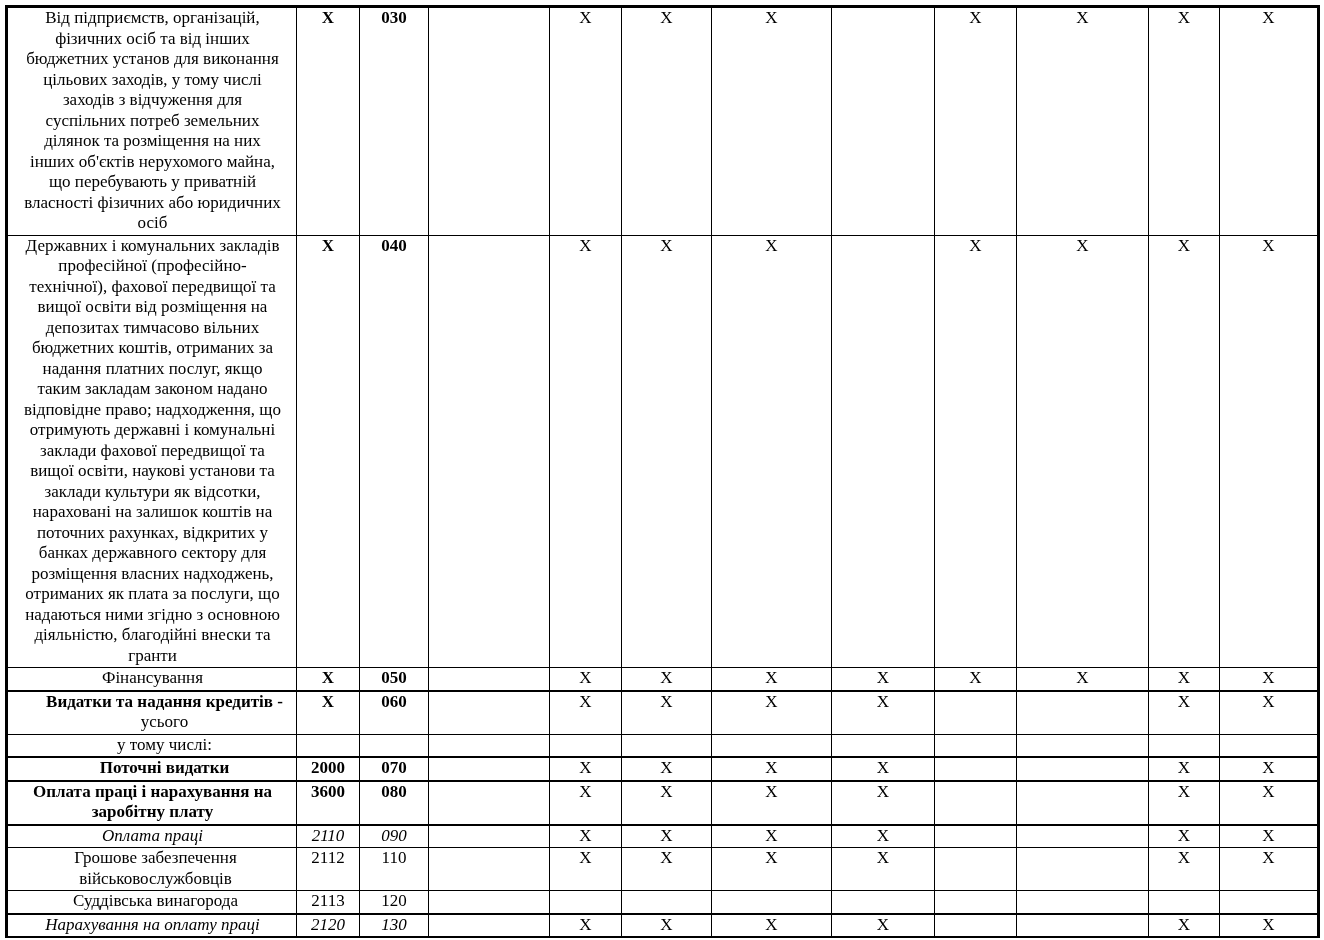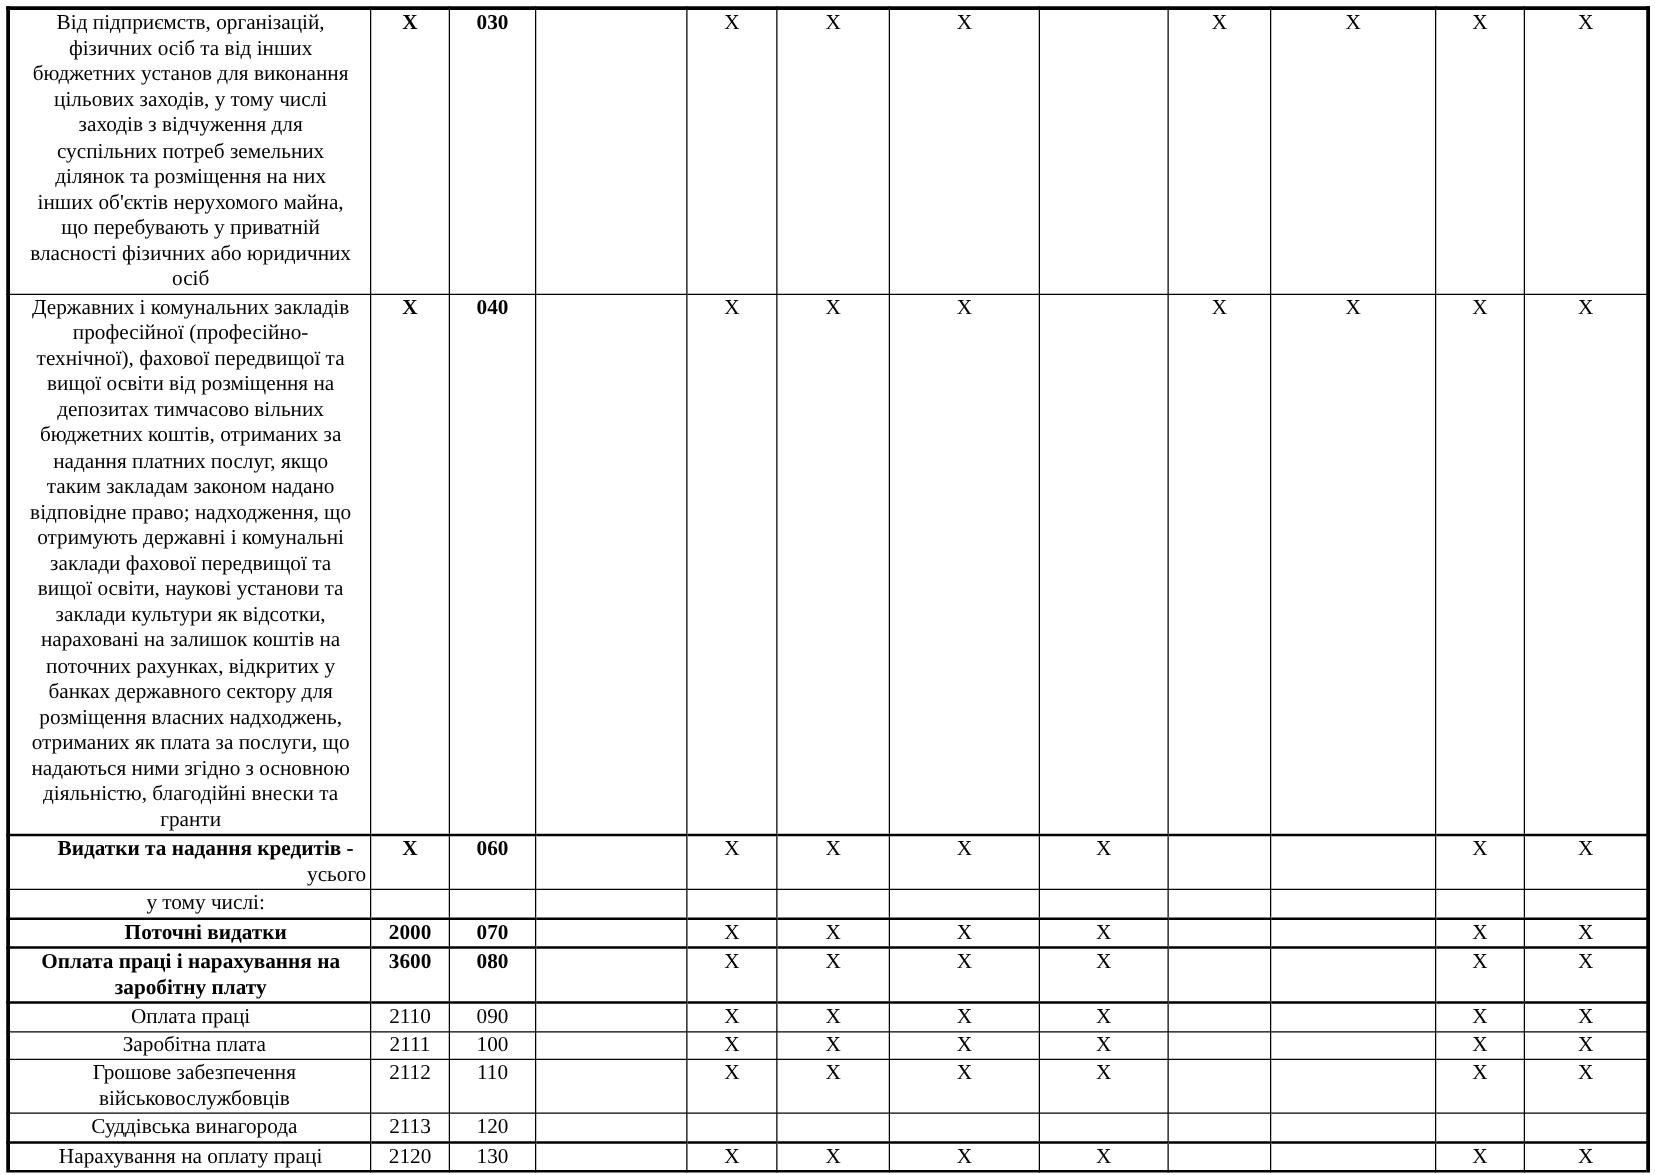--- a/index.html
+++ b/index.html
@@ -43,22 +43,22 @@
     padding-left: 4px;
   }
   td.label.indent {
     padding-left: 10px;
   }
   td.center { text-align: center; padding-left: 28px; }
   td.code, td.line, td.mark {
     text-align: center;
   }
   .bold  { font-weight: bold; }
-  .italic{ }
-  .sub   { font-weight: normal; font-style: normal; text-align: right; }
+  .italic{ font-style: italic; }
+  .sub   { font-weight: normal; font-style: normal; text-align: center; }
 </style>
 </head>
 <body>
 
 <div class="page">
   <table class="budget">
     <colgroup>
       <col style="width:290px">
       <col style="width:63px">
       <col style="width:69px">
@@ -124,20 +124,34 @@
           <td class="mark"></td>
           <td class="mark">X</td>
           <td class="mark">X</td>
           <td class="mark">X</td>
           <td class="mark"></td>
           <td class="mark">X</td>
           <td class="mark">X</td>
           <td class="mark">X</td>
           <td class="mark">X</td>
         </tr>
+        <tr>
+          <td class="label plain">Фінансування</td>
+          <td class="code bold">X</td>
+          <td class="line bold">050</td>
+          <td class="mark"></td>
+          <td class="mark">X</td>
+          <td class="mark">X</td>
+          <td class="mark">X</td>
+          <td class="mark">X</td>
+          <td class="mark">X</td>
+          <td class="mark">X</td>
+          <td class="mark">X</td>
+          <td class="mark">X</td>
+        </tr>
         <tr class="thick">
           <td class="label bold center"><div>Видатки та надання кредитів -</div><div class="sub">усього</div></td>
           <td class="code bold">X</td>
           <td class="line bold">060</td>
           <td class="mark"></td>
           <td class="mark">X</td>
           <td class="mark">X</td>
           <td class="mark">X</td>
           <td class="mark">X</td>
           <td class="mark"></td>
@@ -185,34 +199,20 @@
           <td class="mark">X</td>
           <td class="mark"></td>
           <td class="mark"></td>
           <td class="mark">X</td>
           <td class="mark">X</td>
         </tr>
         <tr class="thick">
           <td class="label italic">Оплата праці</td>
           <td class="code italic">2110</td>
           <td class="line italic">090</td>
-          <td class="mark"></td>
-          <td class="mark">X</td>
-          <td class="mark">X</td>
-          <td class="mark">X</td>
-          <td class="mark">X</td>
-          <td class="mark"></td>
-          <td class="mark"></td>
-          <td class="mark">X</td>
-          <td class="mark">X</td>
-        </tr>
-        <tr>
-          <td class="label plain indent">Заробітна плата</td>
-          <td class="code plain">2111</td>
-          <td class="line plain">100</td>
           <td class="mark"></td>
           <td class="mark">X</td>
           <td class="mark">X</td>
           <td class="mark">X</td>
           <td class="mark">X</td>
           <td class="mark"></td>
           <td class="mark"></td>
           <td class="mark">X</td>
           <td class="mark">X</td>
         </tr>

